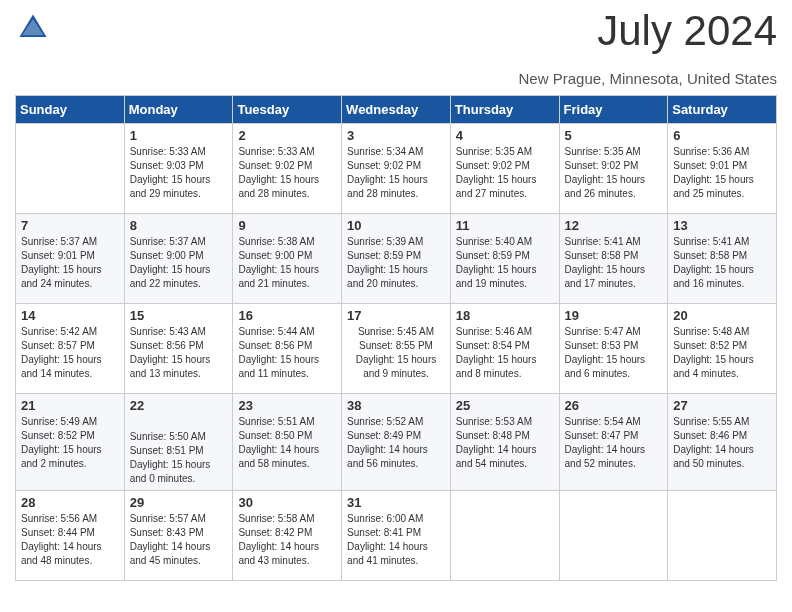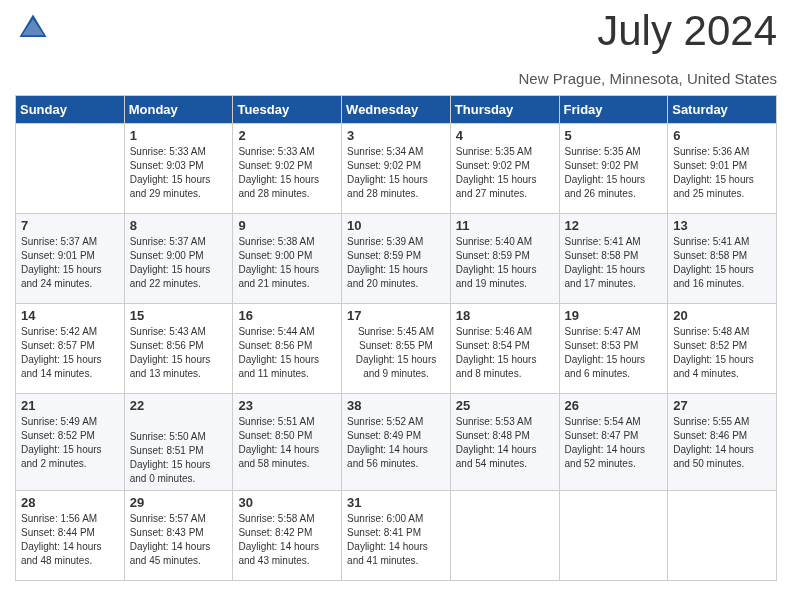--- a/index.html
+++ b/index.html
@@ -313,21 +313,21 @@
           <span class="day-number">27</span>
           <div class="day-info" style="white-space: pre-line;">Sunrise: 5:55 AM
 Sunset: 8:46 PM
 Daylight: 14 hours
 and 50 minutes.</div>
         </td>
       </tr>
       <tr>
         <td>
           <span class="day-number">28</span>
-          <div class="day-info" style="white-space: pre-line;">Sunrise: 1:56 AM
+          <div class="day-info" style="white-space: pre-line;">Sunrise: 5:56 AM
 Sunset: 8:44 PM
 Daylight: 14 hours
 and 48 minutes.</div>
         </td>
         <td>
           <span class="day-number">29</span>
           <div class="day-info" style="white-space: pre-line;">Sunrise: 5:57 AM
 Sunset: 8:43 PM
 Daylight: 14 hours
 and 45 minutes.</div>

